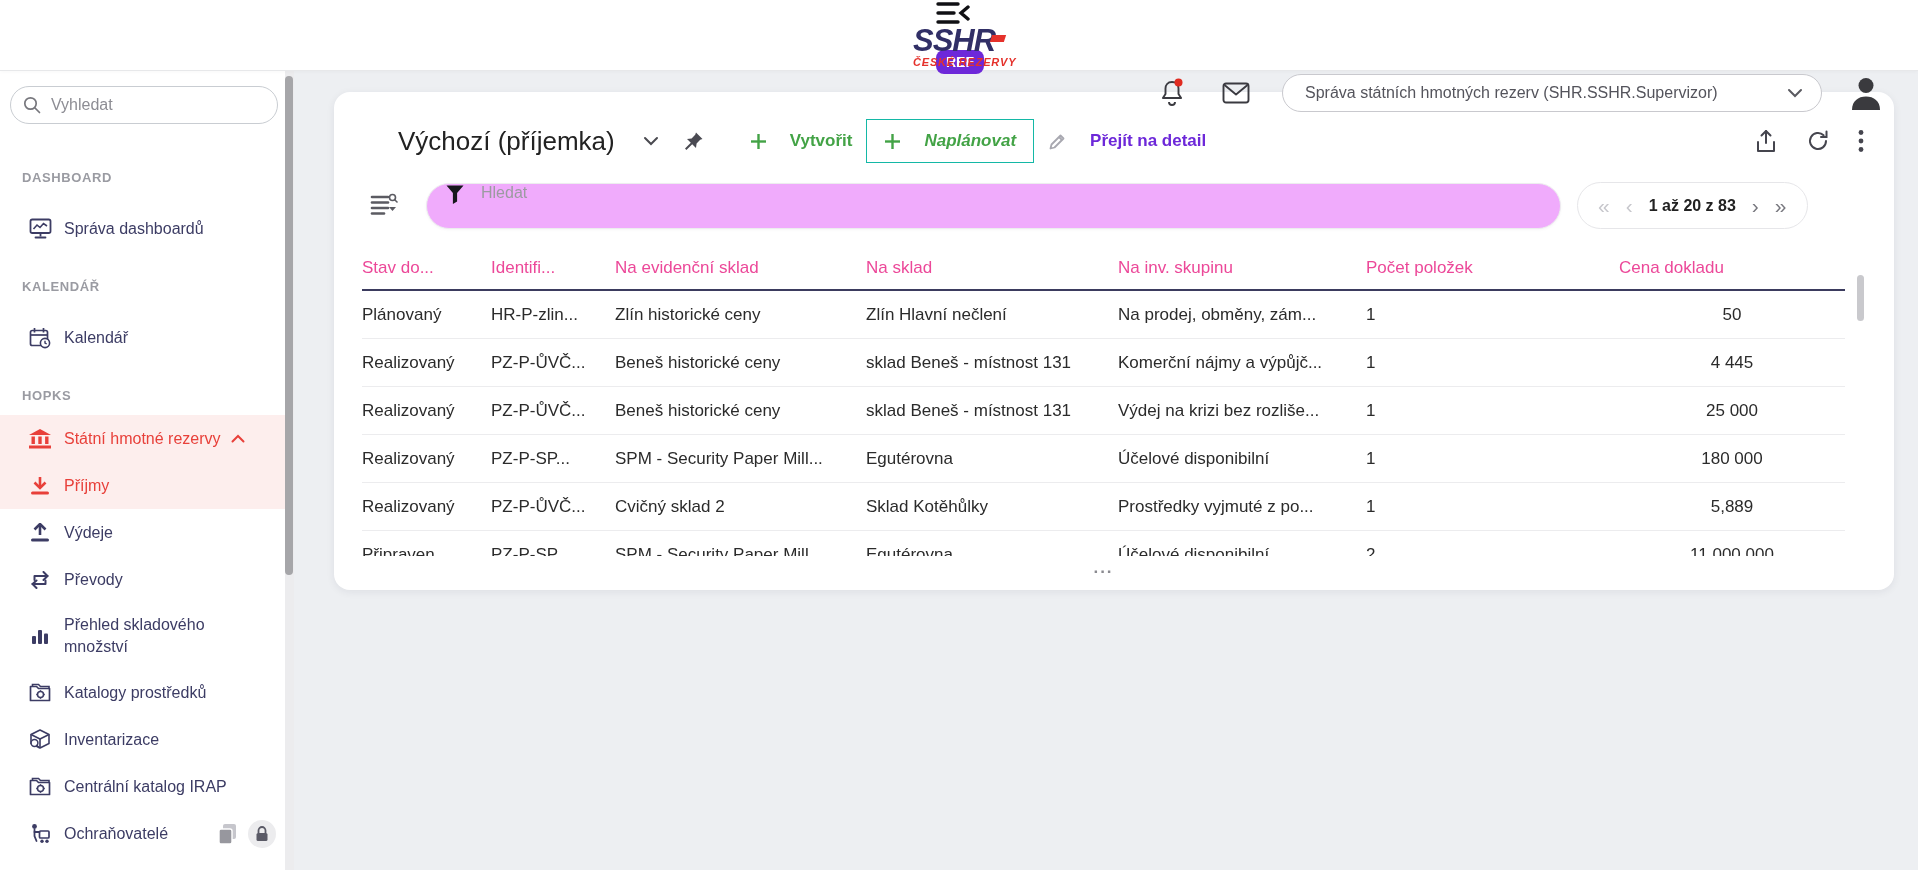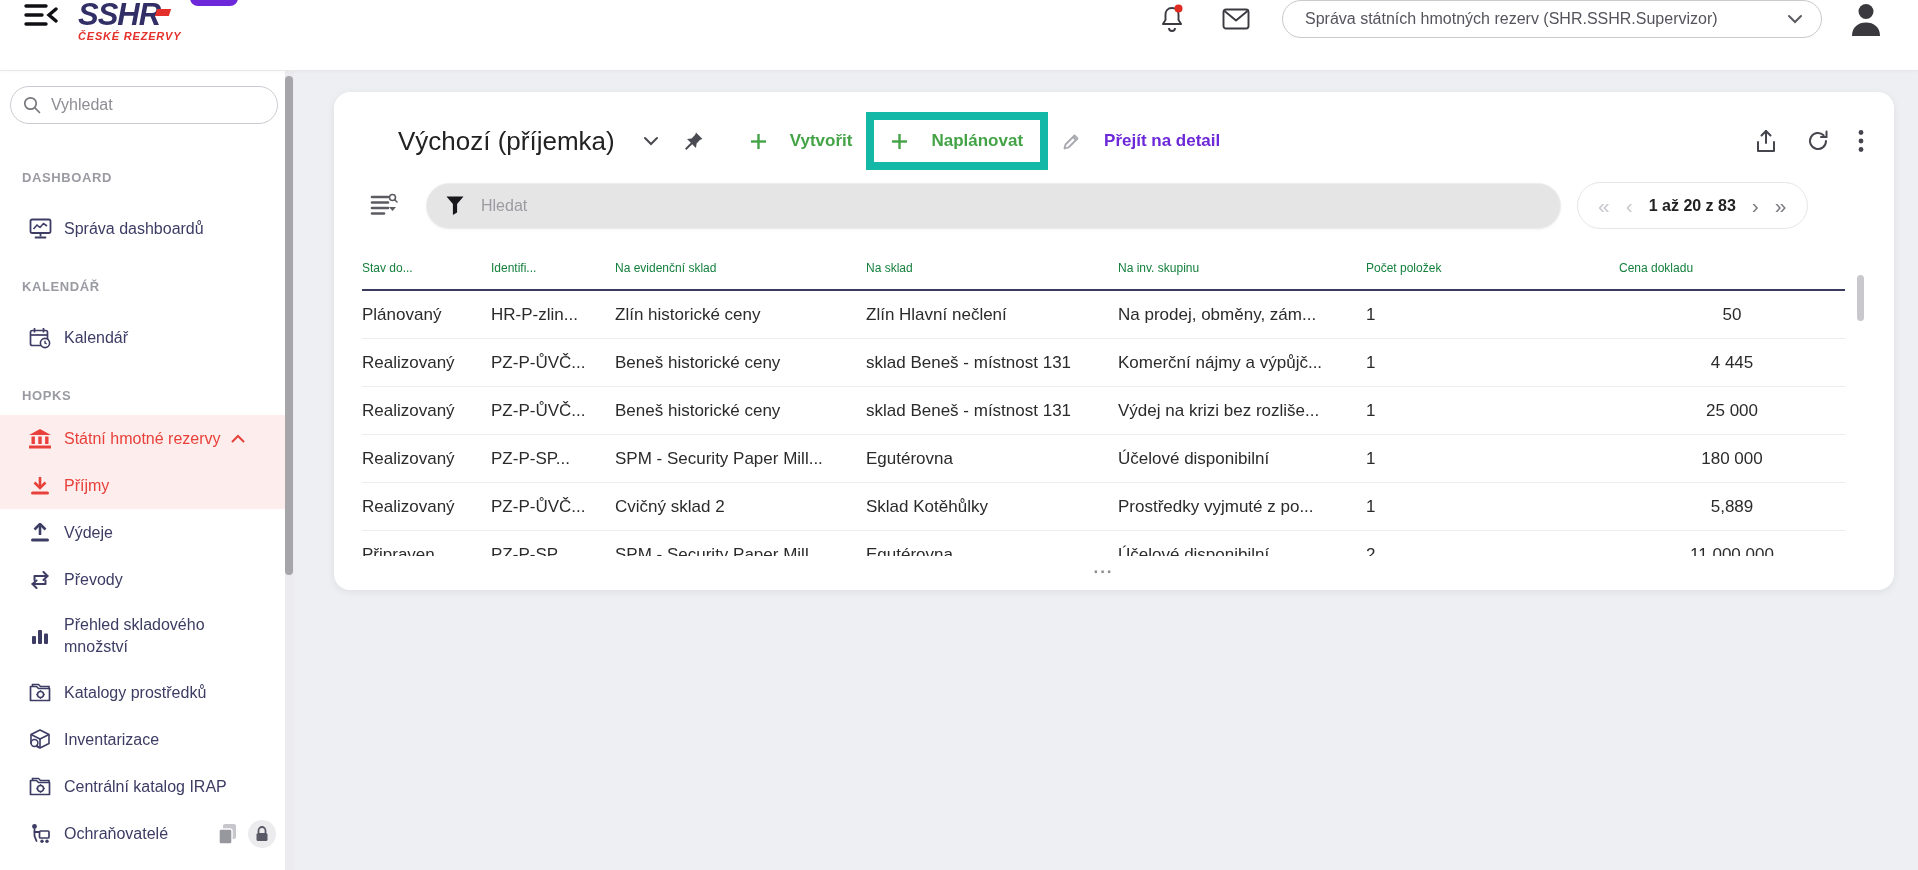--- a/index.html
+++ b/index.html
@@ -8,23 +8,23 @@
     font-family: "Liberation Sans", sans-serif;
     background: #edeff2;
     overflow: hidden;
     position: relative;
     color: #2b2b2b;
   }
 
   
   .topbar {
     position: absolute; left: 0; top: 0; width: 1918px; height: 70px;
-    background: #fff; display: flex; align-items: flex-start;
+    background: #fff; display: flex; align-items: center;
     box-shadow: 0 1px 0 #e7e8ea, 0 2px 4px rgba(0,0,0,.03);
-    z-index: 20; padding: 0 34px 0 24px;
+    z-index: 20; padding: 0 34px 0 24px; flex-direction: column;
   }
   .hamburger { width: 36px; height: 30px; cursor: pointer; display: flex; align-items: center; }
   .logo { margin-left: 18px; position: relative; cursor: pointer; width: 100px; }
   .logo-name {
     font-size: 31px; font-weight: 900; font-style: italic;
     color: #312f66; letter-spacing: -1px; line-height: 30px;
   }
   .logo-dash { position: absolute; right: 8px; top: 9px; width: 14px; height: 7px; background: #e5312b; transform: skewX(-18deg); }
   .logo-sub {
     font-size: 11px; font-weight: 700; font-style: italic;
@@ -103,51 +103,51 @@
   .title-chev { margin-left: 28px; cursor: pointer; display: flex; }
   .pin-btn { margin-left: 24px; cursor: pointer; display: flex; }
   .text-btn {
     display: flex; align-items: center; gap: 23px; cursor: pointer;
     font-size: 17px; font-weight: 700; white-space: nowrap;
   }
   .btn-green { color: #43a346; }
   .btn-gray  { color: #6d28d9; }
   .create-btn { margin-left: 46px; }
   .plan-annotation {
-    margin-left: 14px; border: 8px solid #14b8a6; padding: 11px 17px;
+    margin-left: 14px; border: 1px solid #14b8a6; padding: 11px 17px; font-style: italic;
   }
   .detail-btn { margin-left: 14px; }
   .header-tools { margin-left: auto; display: flex; align-items: center; gap: 28px; }
 
   .filter-row { display: flex; align-items: center; margin: 12px 30px 0 28px; height: 47px; }
   .listfilter-btn { cursor: pointer; display: flex; margin: 0 0 0 8px; }
   .search-pill {
     margin-left: 28px; flex: 1; height: 46px; border: 1px solid #ededef;
-    border-radius: 23px; display: flex; align-items: center; padding: 0 18px;
-    box-shadow: 0 1px 3px rgba(0,0,0,.04); background: #e5e5e5; max-width: 1135px;
+    border-radius: 23px; display: flex; align-items: flex-start; padding: 0 18px;
+    box-shadow: 0 1px 3px rgba(0,0,0,.04); background: #f0abfc; max-width: 1135px;
   }
   .search-pill input {
     border: none; outline: none; font-size: 16px; color: #444; flex: 1;
     margin-left: 16px; font-family: "Liberation Sans", sans-serif; background: transparent;
   }
   .search-pill input::placeholder { color: #9b9ba1; }
   .pagination-pill {
     margin-left: 16px; height: 47px; border: 1px solid #e6e6e9; border-radius: 24px;
     display: flex; align-items: center; padding: 0 20px; gap: 16px; background: #fff;
     white-space: nowrap;
   }
   .pg-arrow { font-size: 21px; line-height: 1; cursor: pointer; font-weight: 400; }
   .pg-disabled { color: #c7c7cc; }
   .pg-enabled { color: #77777e; }
   .pg-range { font-size: 16px; font-weight: 700; color: #222; }
 
   
   .table-wrap { margin-top: 17px; padding: 0 49px 0 28px; position: relative; }
   .thead { display: flex; align-items: center; height: 45px; border-bottom: 2px solid #3b3b5e; }
-  .th { font-size: 12px; color: #15803d; font-weight: 500; cursor: pointer; white-space: nowrap; overflow: hidden; }
+  .th { font-size: 17px; color: #ec4899; font-weight: 500; cursor: pointer; white-space: nowrap; overflow: hidden; }
   .tbody { height: 265px; overflow: hidden; }
   .trow { display: flex; align-items: center; height: 48px; border-bottom: 1px solid #ececee; cursor: pointer; }
   .td { font-size: 17px; color: #2b2b2b; white-space: nowrap; overflow: hidden; padding-right: 8px; }
   .c1 { width: 129px; } .c2 { width: 124px; } .c3 { width: 251px; }
   .c4 { width: 252px; } .c5 { width: 248px; } .c6 { width: 253px; }
   .c7 { flex: 1; text-align: center; padding-right: 0; }
   .more-dots { text-align: center; color: #8a8a90; font-size: 17px; font-weight: 700; letter-spacing: 2px; line-height: 14px; margin-top: 5px; }
   .table-scroll-thumb {
     position: absolute; right: 30px; top: 183px; width: 7px; height: 46px;
     background: #c9c9cd; border-radius: 4px; cursor: pointer;

